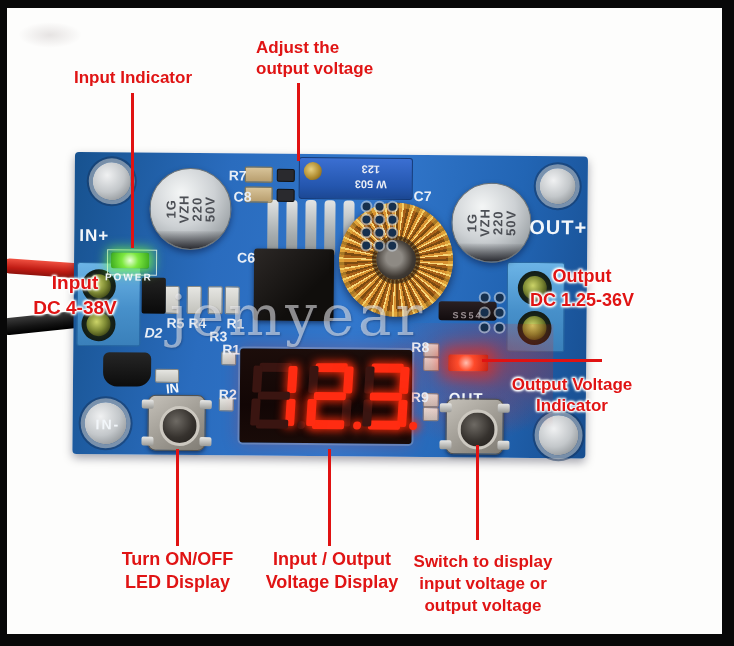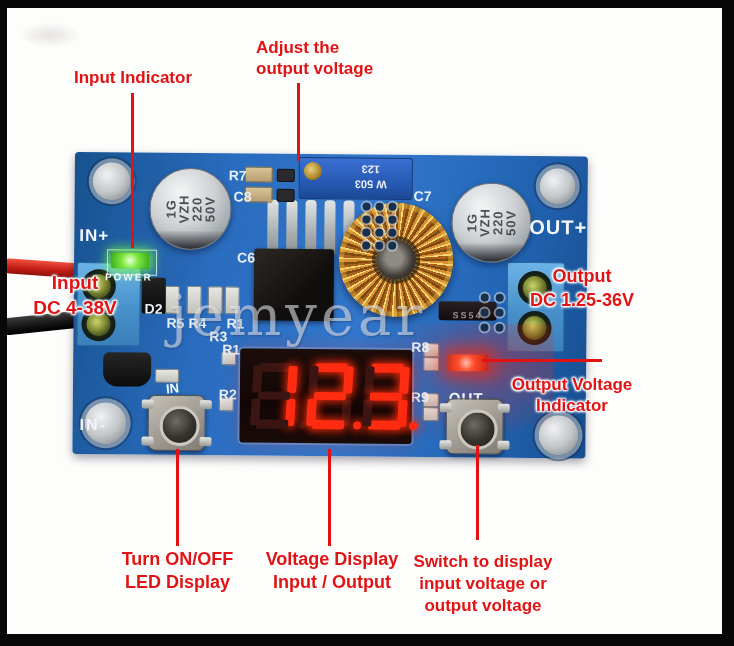--- a/index.html
+++ b/index.html
@@ -223,31 +223,31 @@
       <span>SS54</span>
     </div>
 
     <div id="power-led-outline"></div>
     <div id="power-led"></div>
     <div id="out-led"></div>
     <div class="glow" style="left:300px;top:168px;width:180px;height:115px;background:radial-gradient(ellipse at 72% 35%,rgba(255,30,10,.35),transparent 65%);"></div>
     <div class="glow" style="left:330px;top:230px;width:130px;height:60px;background:radial-gradient(ellipse,rgba(255,40,20,.16),transparent 70%);"></div>
 
     <div class="silk" style="left:5px;top:74px;font-size:17px;letter-spacing:1px;">IN+</div>
-    <div class="silk" style="left:7px;top:264px;font-size:16px;letter-spacing:2px;">IN-</div>
+    <div class="silk" style="left:7px;top:264px;font-size:14px;letter-spacing:2px;padding-left:16px;">IN-</div>
     <div class="silk" style="left:455px;top:60px;font-size:20px;letter-spacing:1px;">OUT+</div>
     <div class="silk" style="left:31px;top:119px;font-size:10px;letter-spacing:2px;">POWER</div>
     <div class="silk" style="left:93px;top:228px;font-size:13px;transform:rotate(-6deg);">IN</div>
     <div class="silk" style="left:376px;top:234px;font-size:15px;letter-spacing:1px;">OUT</div>
 
     <div class="refdes" style="left:154px;top:14px;">R7</div>
     <div class="refdes" style="left:159px;top:35px;">C8</div>
     <div class="refdes" style="left:163px;top:96px;">C6</div>
     <div class="refdes" style="left:339px;top:33px;">C7</div>
-    <div class="refdes" style="left:71px;top:148px;">D2</div>
+    <div class="refdes" style="left:71px;top:172px;font-style:italic;">D2</div>
     <div class="refdes" style="left:93px;top:162px;">R5</div>
     <div class="refdes" style="left:115px;top:162px;">R4</div>
     <div class="refdes" style="left:136px;top:162px;margin-top:13px;">R3</div>
     <div class="refdes" style="left:153px;top:162px;">R1</div>
     <div class="refdes" style="left:149px;top:188px;">R1</div>
     <div class="refdes" style="left:146px;top:233px;">R2</div>
     <div class="refdes" style="left:338px;top:184px;">R8</div>
     <div class="refdes" style="left:338px;top:234px;">R9</div>
 
     <div id="display-module">
@@ -345,22 +345,22 @@
   </div>
 
   <div class="ann-line" style="left:176px;top:449px;width:3px;height:97px;"></div>
   <div class="ann" style="left:100px;top:548px;width:155px;font-size:18px;line-height:23px;">
     <div>Turn ON/OFF</div>
     <div>LED Display</div>
   </div>
 
   <div class="ann-line" style="left:328px;top:449px;width:3px;height:97px;"></div>
   <div class="ann" style="left:252px;top:548px;width:160px;font-size:18px;line-height:23px;">
+    <div>Input / Output</div>
     <div>Voltage Display</div>
-    <div>Input / Output</div>
   </div>
 
   <div class="ann-line" style="left:476px;top:445px;width:3px;height:95px;"></div>
   <div class="ann" style="left:398px;top:551px;width:170px;font-size:17px;line-height:22px;">
     <div>Switch to display</div>
     <div>input voltage or</div>
     <div>output voltage</div>
   </div>
 
   <div id="frame-top" class="frame"></div>

